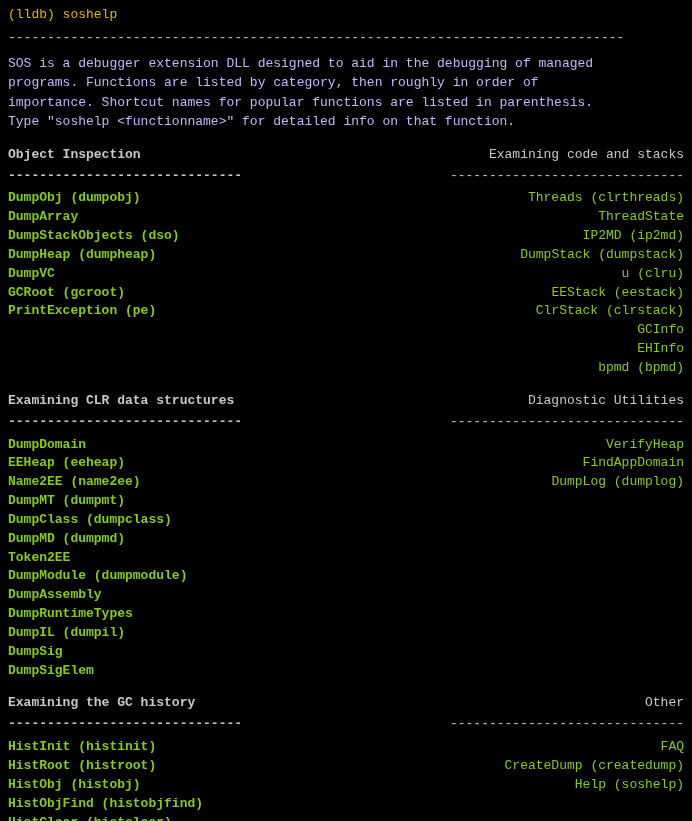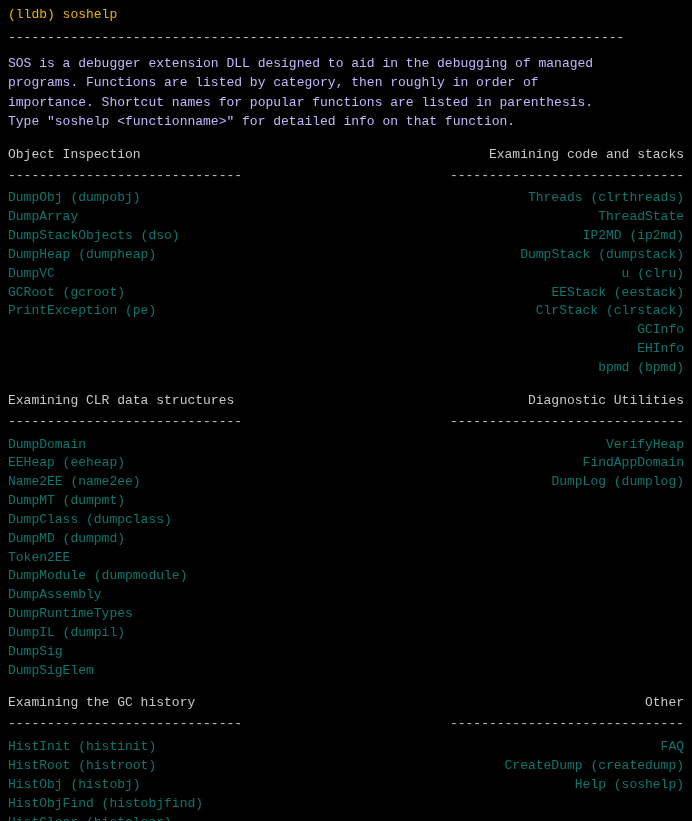--- a/index.html
+++ b/index.html
@@ -32,31 +32,32 @@
     }
     .section-title {
       color: #c8c8c8;
       margin-bottom: 2px;
     }
     .section-divider {
       color: #c8c8c8;
       margin-bottom: 4px;
     }
     .item {
-      color: #0f766e;
+      color: #84cc16;
       line-height: 1.45;
     }
     .two-col-block {
       display: flex;
       gap: 0;
       margin-bottom: 14px;
     }
     .two-col-block .col-left {
       width: 310px;
       flex-shrink: 0;
+      font-weight: bold;
     }
     .two-col-block .col-right {
       flex: 1;
       text-align: right;
     }
   </style>
 </head>
 <body>
 
 <div class="prompt-line">(lldb) soshelp</div>

